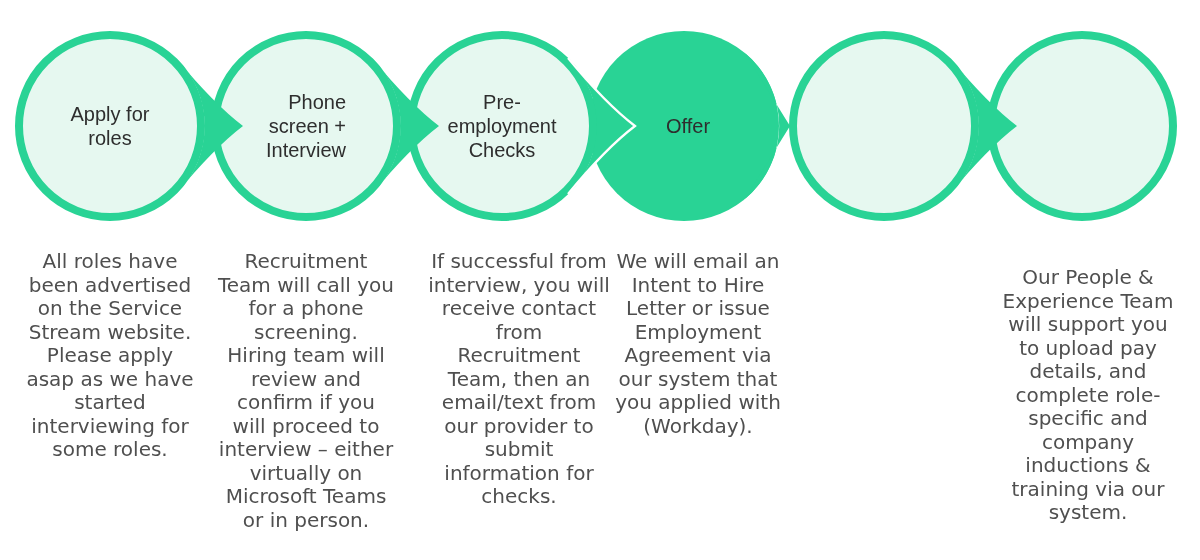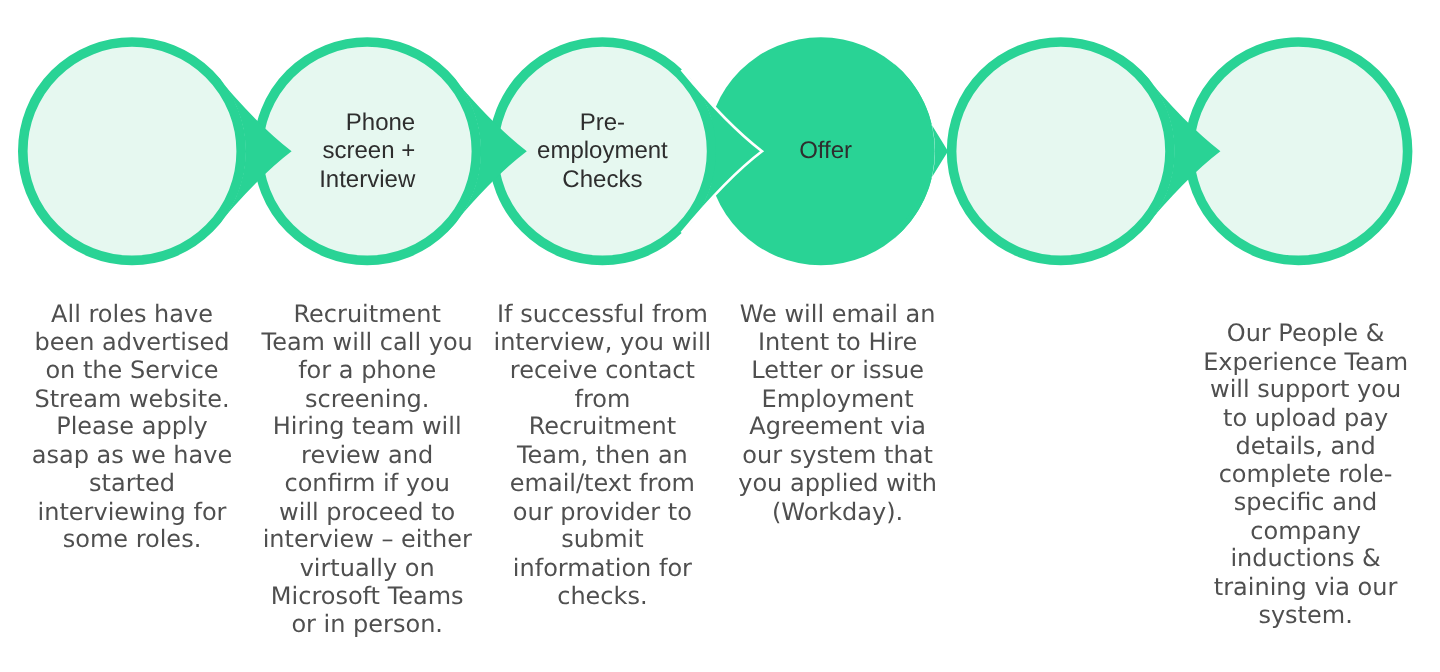--- a/index.html
+++ b/index.html
@@ -48,21 +48,21 @@
   }
   
   .label-1 { left: 30px; }
   .label-2 { left: 226px; text-align: right; }
   .label-3 { left: 422px; }
   .label-4 { left: 608px; text-align: right; }
   .label-5 { left: 804px; }
   .label-6 { left: 1002px; }
   .desc-1 { left: 12px; }
   .desc-2 { left: 208px; }
-  .desc-3 { left: 404px; text-align: center; }
+  .desc-3 { left: 421px; text-align: center; }
   .desc-4 { left: 600px; }
   .desc-5 { left: 800px; }
   .desc-6 { left: 990px; margin-top: 16px; }
 
   .circle-outline { fill: #e6f8f0; stroke: #29d395; stroke-width: 8; }
   .circle-filled  { fill: #29d395; }
   .arrow          { fill: #29d395; }
   .arrow-edge     { fill: none; stroke: #ffffff; stroke-width: 2.2; }
 </style>
 </head>
@@ -96,20 +96,22 @@
       <circle class="circle-outline" cx="306" cy="126" r="91"></circle>
       <path class="arrow" d="M 372 58 Q 410 104 439 126 Q 410 148 372 194 A 95 95 0 0 0 372 58 Z"></path>
     </g>
 
     <g>
       <circle class="circle-outline" cx="110" cy="126" r="91"></circle>
       <path class="arrow" d="M 176 58 Q 214 104 243 126 Q 214 148 176 194 A 95 95 0 0 0 176 58 Z"></path>
     </g>
   </svg>
 
+  <div class="stage-label label-1">Apply for
+roles</div>
   <div class="stage-label label-2">Phone
 screen +
 Interview</div>
   <div class="stage-label label-3">Pre-
 employment
 Checks</div>
   <div class="stage-label label-4">Offer</div>
 
   <div class="stage-desc desc-1">All roles have
 been advertised

